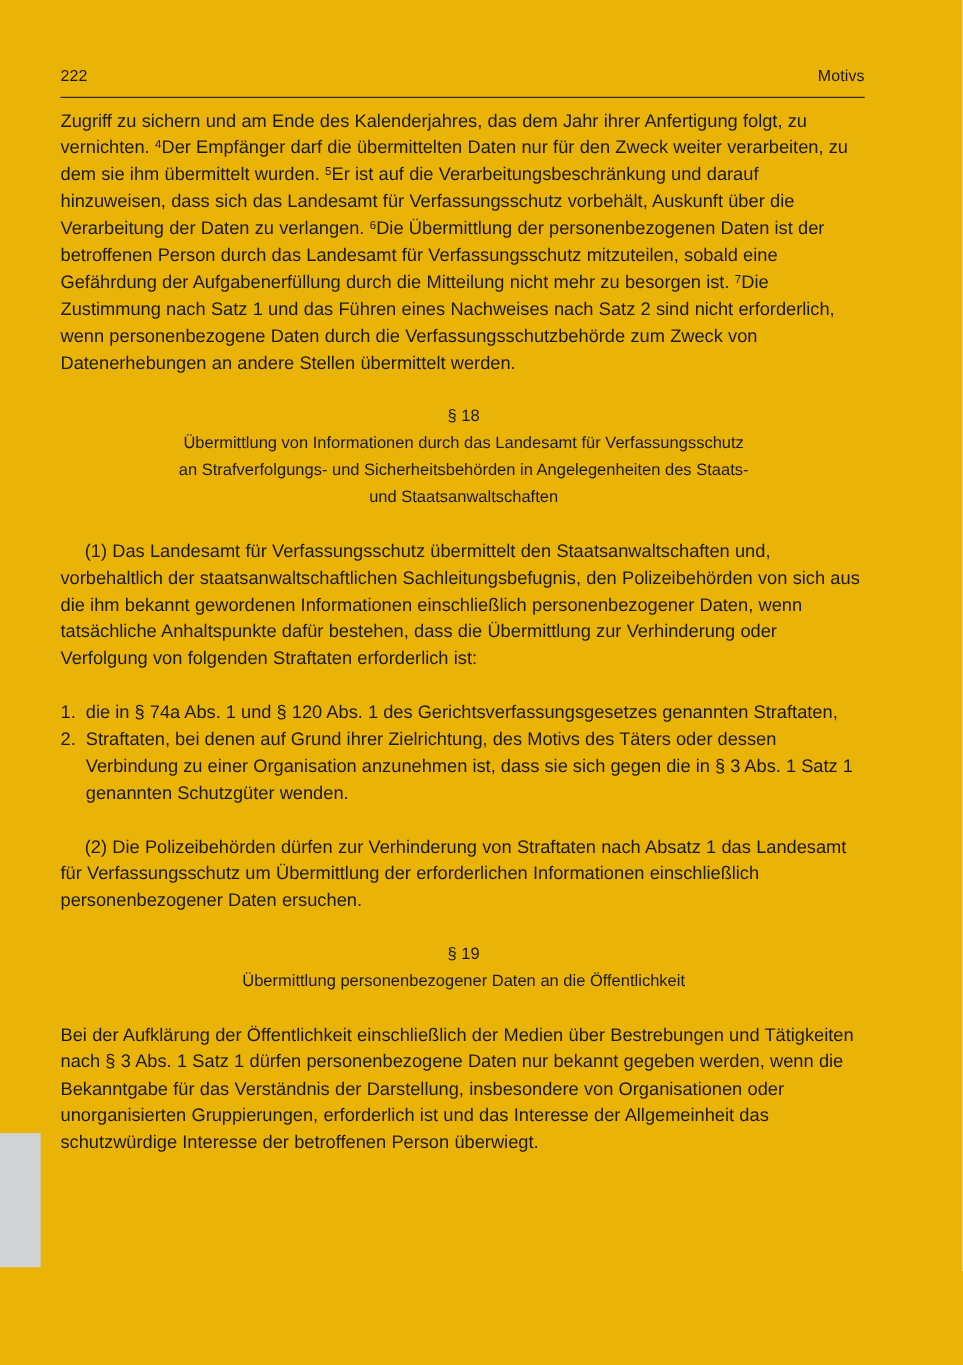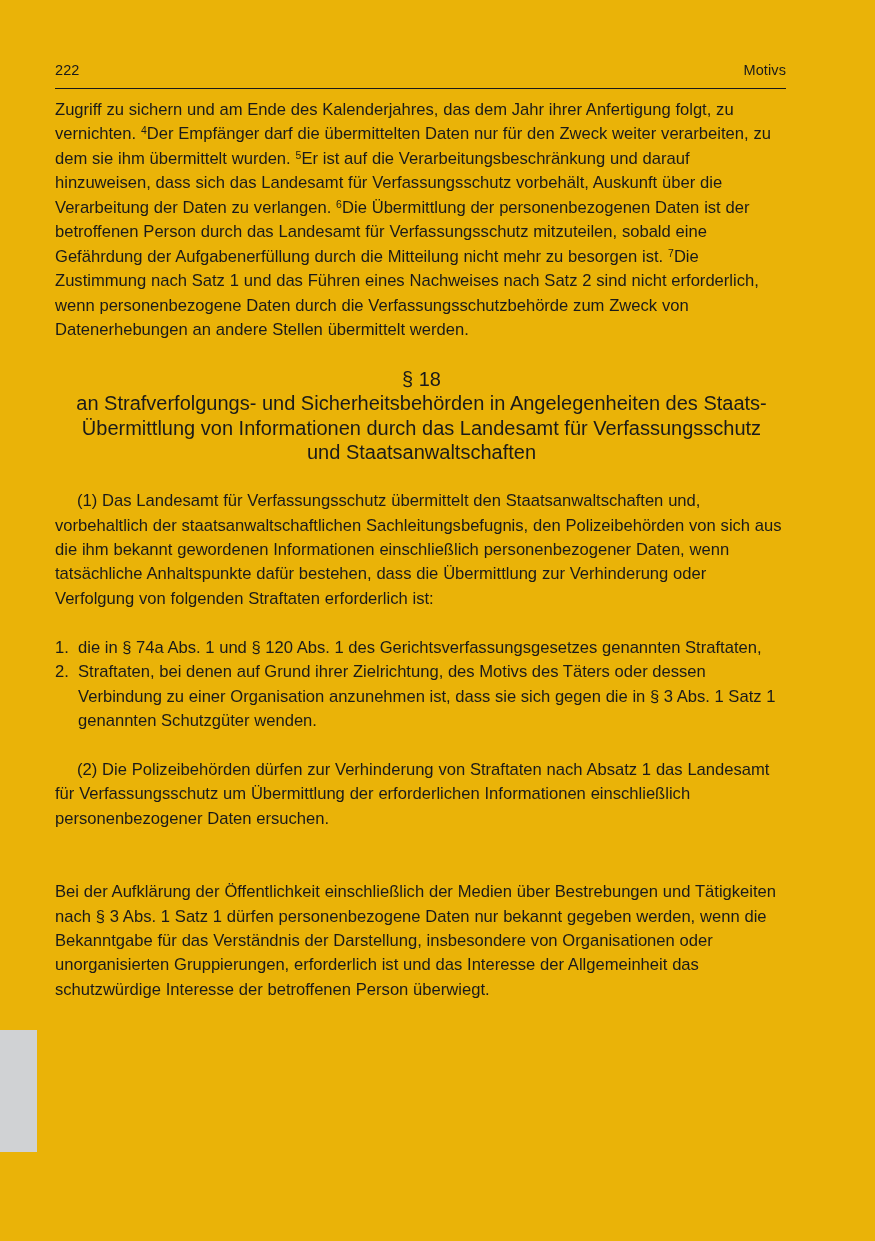--- a/index.html
+++ b/index.html
@@ -77,21 +77,21 @@
   }
   .indent-first {
     display: inline-block;
     width: 22px;
   }
 
   .spacer-lg { height: 24.4px; }
 
   .heading-block {
     text-align: center;
-    font-size: 20px;
+    font-size: 15px;
     line-height: 24.45px;
   }
   .heading-num { display: block; }
   .heading-title-line { display: block; }
 
   ol.numbered {
     list-style: none;
     font-size: 16.6px;
     line-height: 24.45px;
   }
@@ -126,22 +126,22 @@
   <div class="head-rule"></div>
 
   <div class="text-column">
 
     <p class="body-par" id="par-intro"><span>Zugriff zu sichern und am Ende des Kalenderjahres, das dem Jahr ihrer Anfertigung folgt, zu vernichten. </span><sup>4</sup><span>Der Empfänger darf die übermittelten Daten nur für den Zweck weiter verarbeiten, zu dem sie ihm übermittelt wurden. </span><sup>5</sup><span>Er ist auf die Verarbeitungsbeschränkung und darauf hinzuweisen, dass sich das Landesamt für Verfassungsschutz vorbehält, Auskunft über die Verarbeitung der Daten zu verlangen. </span><sup>6</sup><span>Die Übermittlung der personenbezogenen Daten ist der betroffenen Person durch das Landesamt für Verfassungsschutz mitzuteilen, sobald eine Gefährdung der Aufgabenerfüllung durch die Mitteilung nicht mehr zu besorgen ist. </span><sup>7</sup><span>Die Zustimmung nach Satz 1 und das Führen eines Nachweises nach Satz 2 sind nicht erforderlich, wenn personenbezogene Daten durch die Verfassungsschutzbehörde zum Zweck von Datenerhebungen an andere Stellen übermittelt werden.</span></p>
 
     <div class="spacer-lg"></div>
 
     <div class="heading-block">
       <span class="heading-num">§ 18</span>
+      <span class="heading-title-line">Übermittlung von Informationen durch das Landesamt für Verfassungsschutz</span>
       <span class="heading-title-line">an Strafverfolgungs- und Sicherheitsbehörden in Angelegenheiten des Staats-</span>
-      <span class="heading-title-line">Übermittlung von Informationen durch das Landesamt für Verfassungsschutz</span>
       <span class="heading-title-line">und Staatsanwaltschaften</span>
     </div>
 
     <div class="spacer-lg"></div>
 
     <p class="body-par"><span class="indent-first"></span><span>(1) Das Landesamt für Verfassungsschutz übermittelt den Staatsanwaltschaften und, vorbehaltlich der staatsanwaltschaftlichen Sachleitungsbefugnis, den Polizeibehörden von sich aus die ihm bekannt gewordenen Informationen einschließlich personenbezogener Daten, wenn tatsächliche Anhaltspunkte dafür bestehen, dass die Übermittlung zur Verhinderung oder Verfolgung von folgenden Straftaten erforderlich ist:</span></p>
 
     <div class="spacer-lg"></div>
 
     <ol class="numbered">
@@ -154,19 +154,23 @@
         <span>Straftaten, bei denen auf Grund ihrer Zielrichtung, des Motivs des Täters oder dessen Verbindung zu einer Organisation anzunehmen ist, dass sie sich gegen die in § 3 Abs. 1 Satz 1 genannten Schutzgüter wenden.</span>
       </li>
     </ol>
 
     <div class="spacer-lg"></div>
 
     <p class="body-par"><span class="indent-first"></span><span>(2) Die Polizeibehörden dürfen zur Verhinderung von Straftaten nach Absatz 1 das Landesamt für Verfassungsschutz um Übermittlung der erforderlichen Informationen einschließlich personenbezogener Daten ersuchen.</span></p>
 
     <div class="spacer-lg"></div>
 
+    <div class="heading-block">
+      <span class="heading-num">§ 19</span>
+      <span class="heading-title-line">Übermittlung personenbezogener Daten an die Öffentlichkeit</span>
+    </div>
 
     <div class="spacer-lg"></div>
 
     <p class="body-par">Bei der Aufklärung der Öffentlichkeit einschließlich der Medien über Bestrebungen und Tätigkeiten nach § 3 Abs. 1 Satz 1 dürfen personenbezogene Daten nur bekannt gegeben werden, wenn die Bekanntgabe für das Verständnis der Darstellung, insbesondere von Organisationen oder unorganisierten Gruppierungen, erforderlich ist und das Interesse der Allgemeinheit das schutzwürdige Interesse der betroffenen Person überwiegt.</p>
 
   </div>
 </div>
 
 </body></html>

